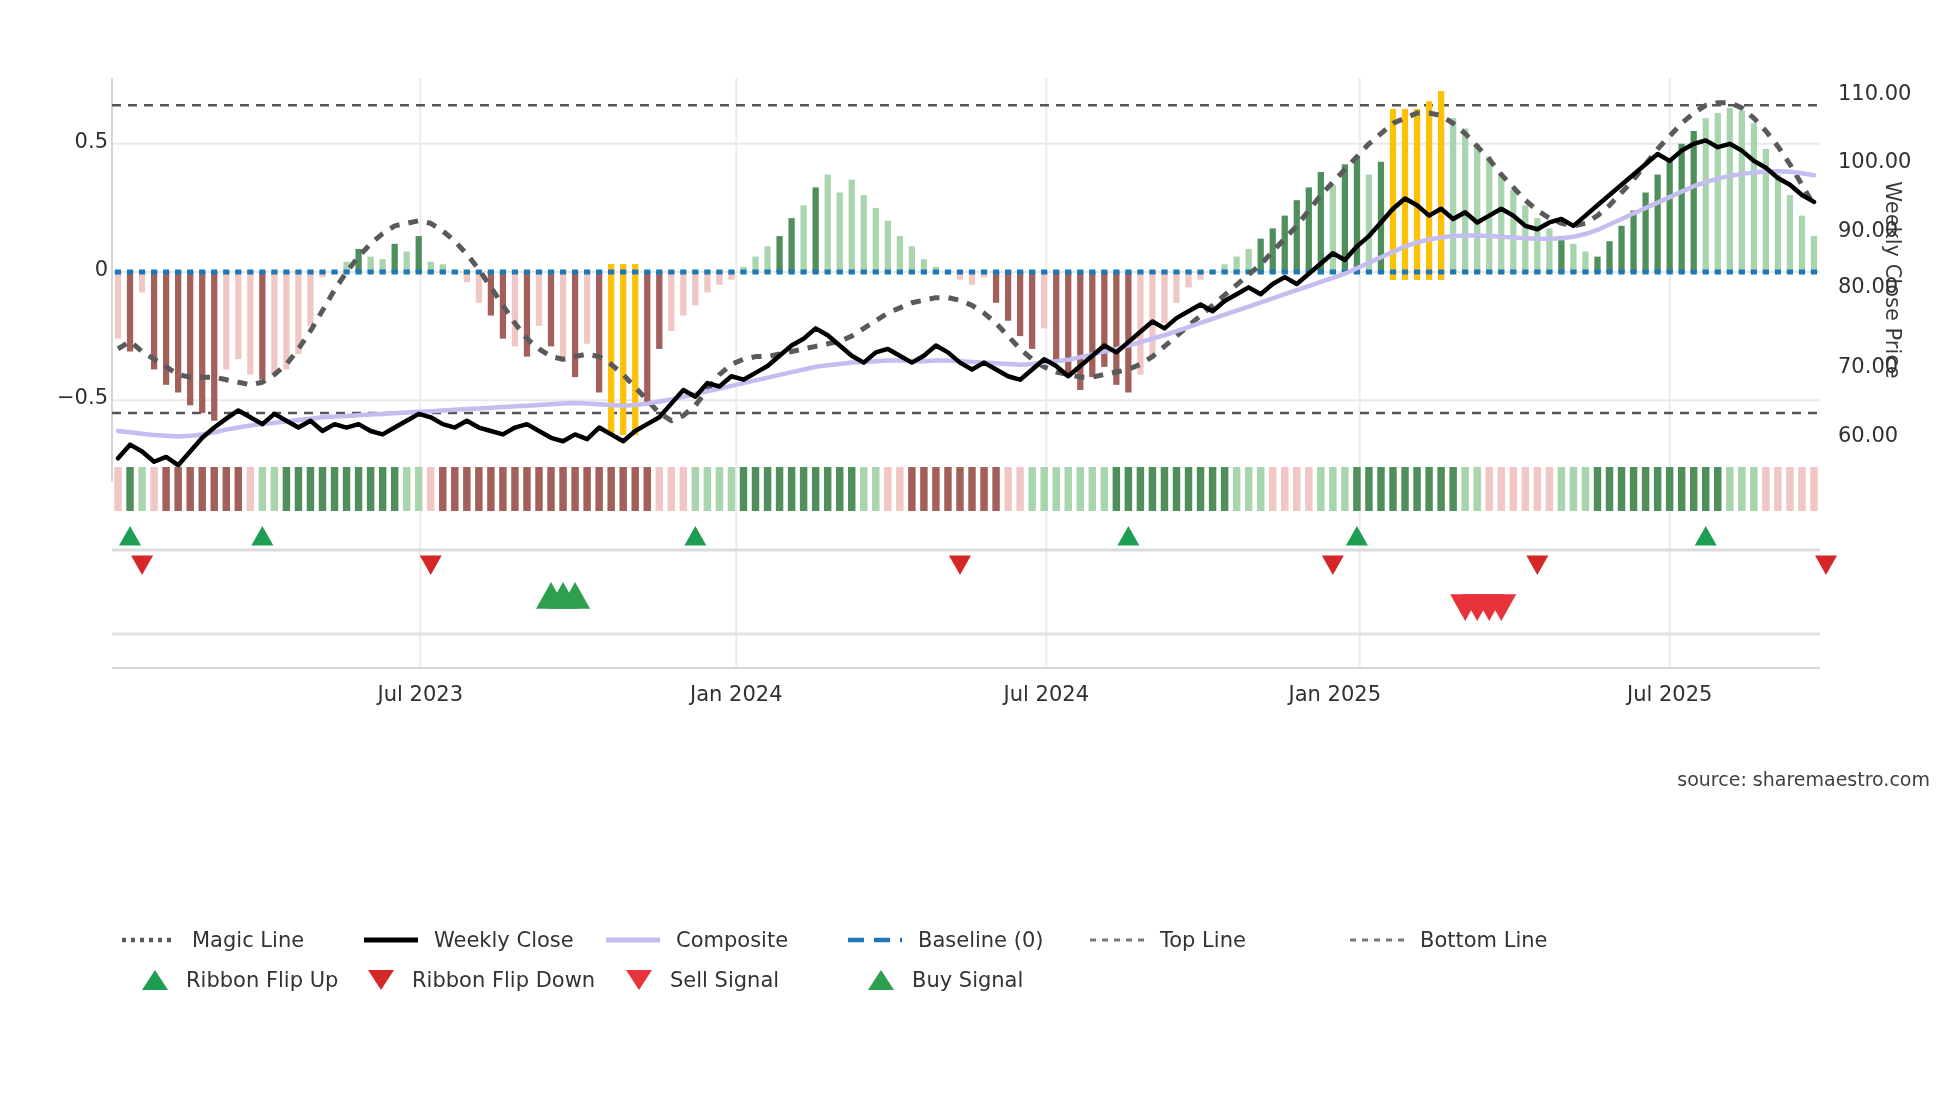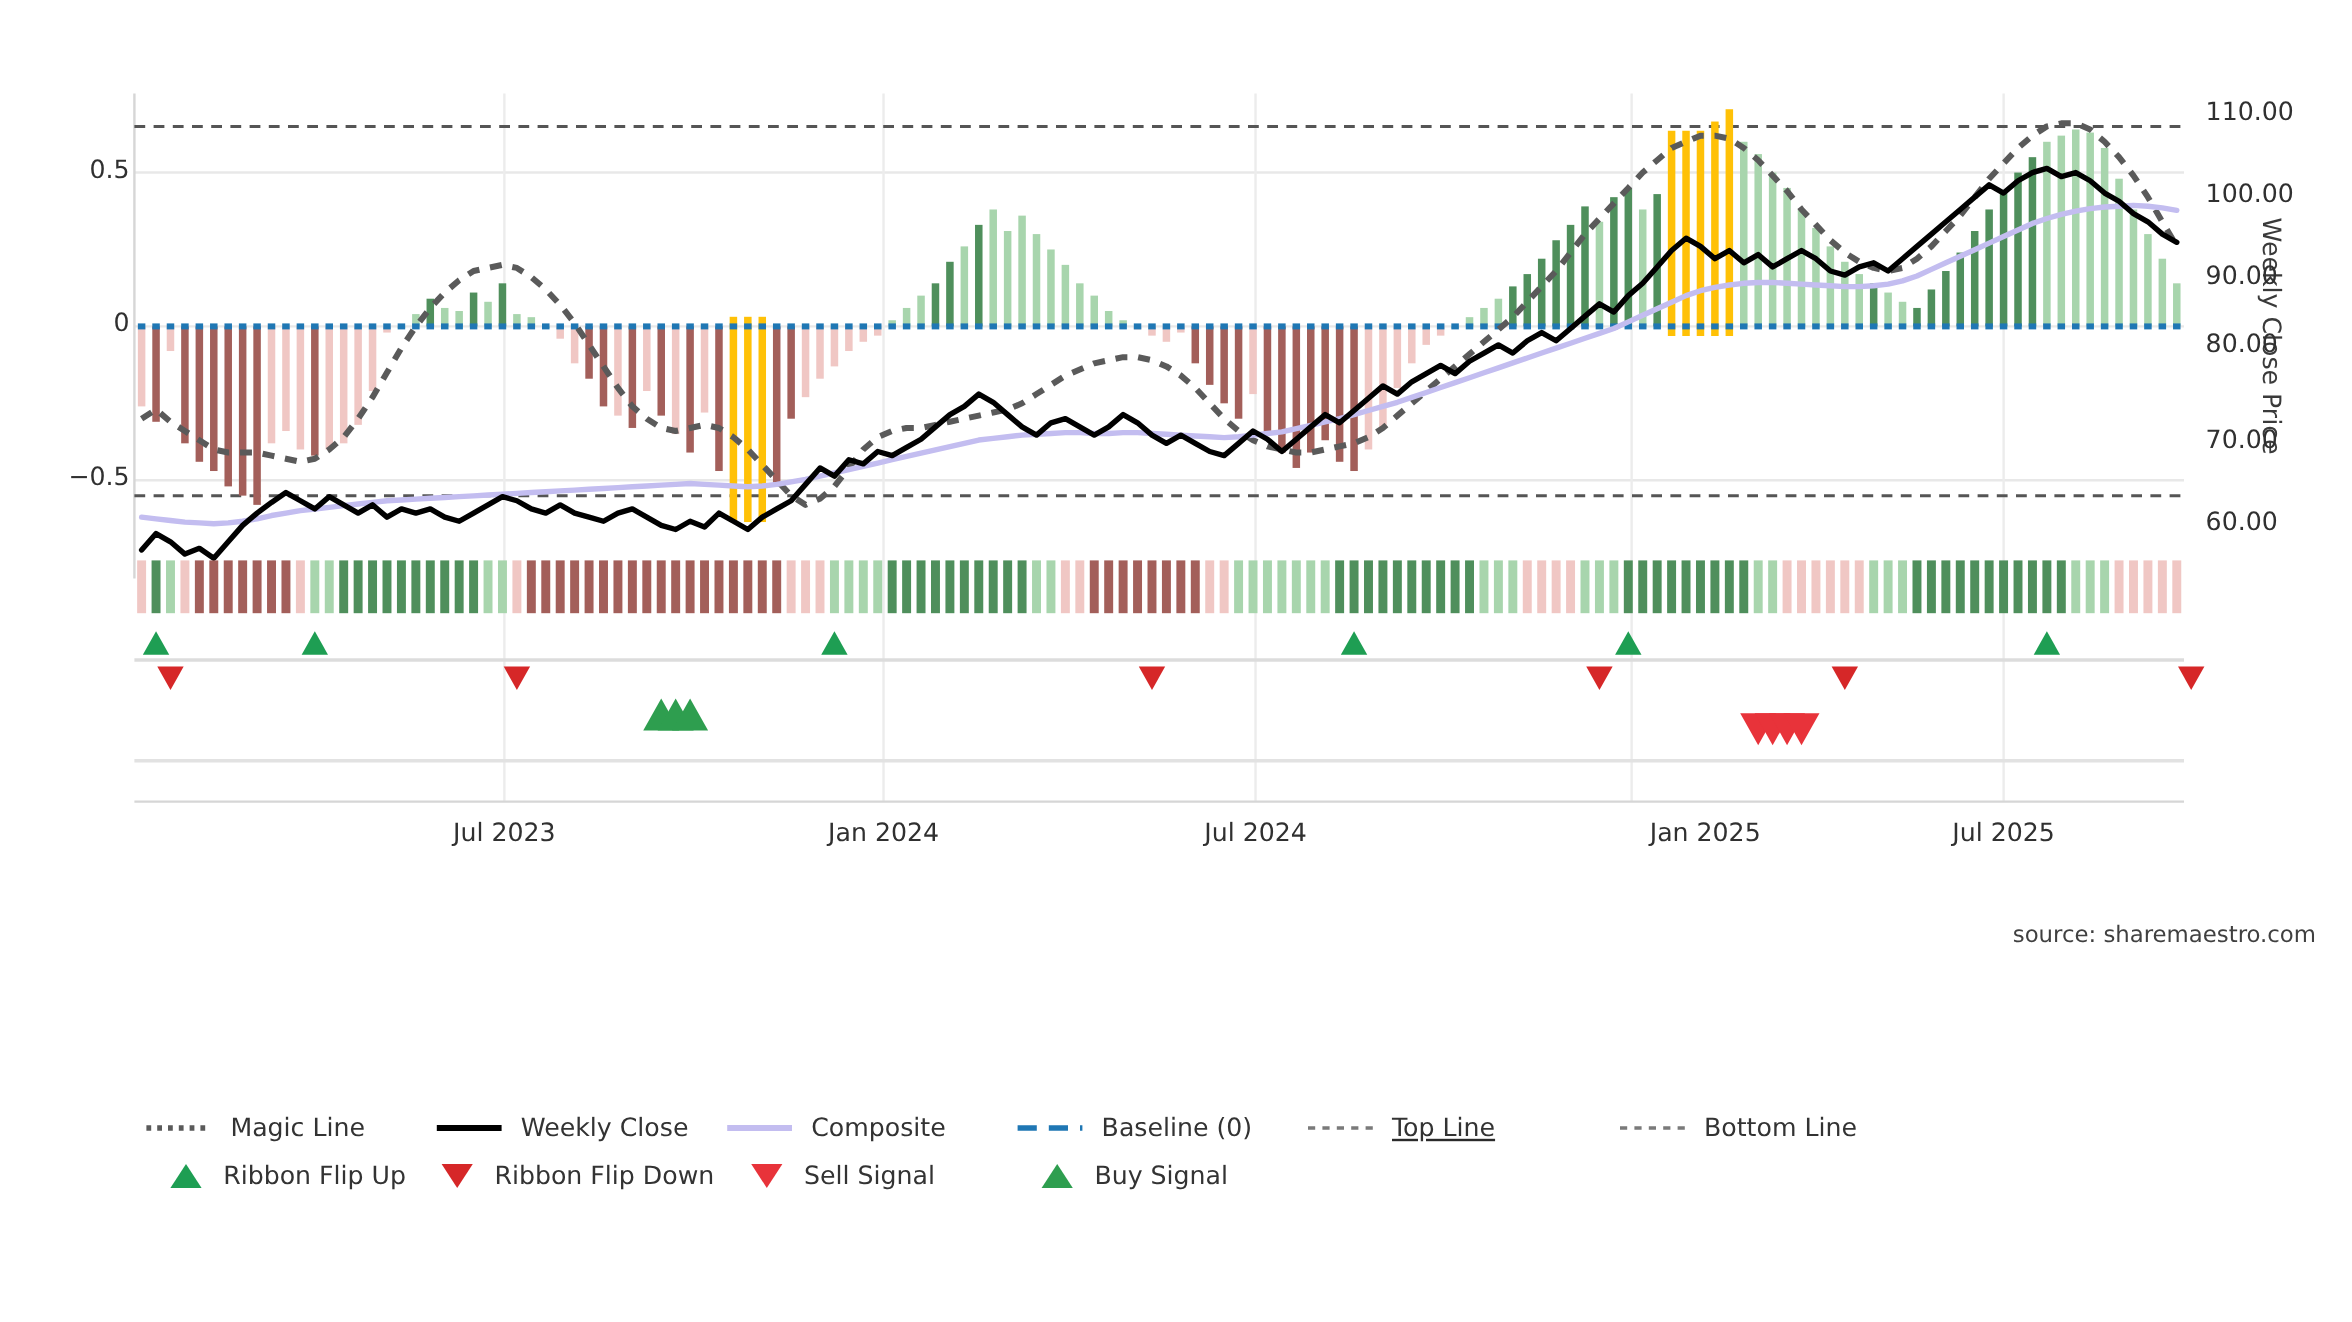--- a/index.html
+++ b/index.html
@@ -529,21 +529,21 @@
       <div class="tick-left" style="top: 385.205px;">−0.5</div>
       <div class="tick-right" style="top: 80.9316px;">110.00</div>
       <div class="tick-right" style="top: 149.308px;">100.00</div>
       <div class="tick-right" style="top: 217.684px;">90.00</div>
       <div class="tick-right" style="top: 274px;">80.00</div>
       <div class="tick-right" style="top: 354.436px;">70.00</div>
       <div class="tick-right" style="top: 422.812px;">60.00</div>
       <div class="tick-x" style="left: 330.294px; width: 180px; top: 682px;">Jul 2023</div>
       <div class="tick-x" style="left: 646.274px; width: 180px; top: 682px;">Jan 2024</div>
       <div class="tick-x" style="left: 956.276px; width: 180px; top: 682px;">Jul 2024</div>
-      <div class="tick-x" style="left: 1331px; width: 180px; top: 682px;">Jan 2025</div>
+      <div class="tick-x" style="left: 1201px; width: 180px; top: 682px; text-align: right;">Jan 2025</div>
       <div class="tick-x" style="left: 1579.7px; width: 180px; top: 682px;">Jul 2025</div>
     </div>
 
   <div id="legend">
     <div class="legend-row" id="legend-row-1">
         <div class="legend-item" style="left: 0px;">
           <span class="swatch">
             <svg width="58" height="22">
               <line x1="2" y1="11" x2="56" y2="11" stroke-width="4.5" stroke="#5a5a5a" stroke-dasharray="4 5"></line>
             </svg>
@@ -567,21 +567,21 @@
           <span class="legend-label">Composite</span>
         </div>
         <div class="legend-item" style="left: 726px;">
           <span class="swatch">
             <svg width="58" height="22">
               <line x1="2" y1="11" x2="56" y2="11" stroke-width="4.5" stroke="#1f77b4" stroke-dasharray="16 10"></line>
             </svg>
           </span>
           <span class="legend-label">Baseline (0)</span>
         </div>
-        <div class="legend-item" style="left: 968px; text-decoration: underline;">
+        <div class="legend-item" style="left: 968px;">
           <span class="swatch">
             <svg width="58" height="22">
               <line x1="2" y1="11" x2="56" y2="11" stroke-width="3" stroke="#7a7a7a" stroke-dasharray="6 6"></line>
             </svg>
           </span>
           <span class="legend-label">Top Line</span>
         </div>
         <div class="legend-item" style="left: 1228px;">
           <span class="swatch">
             <svg width="58" height="22">

